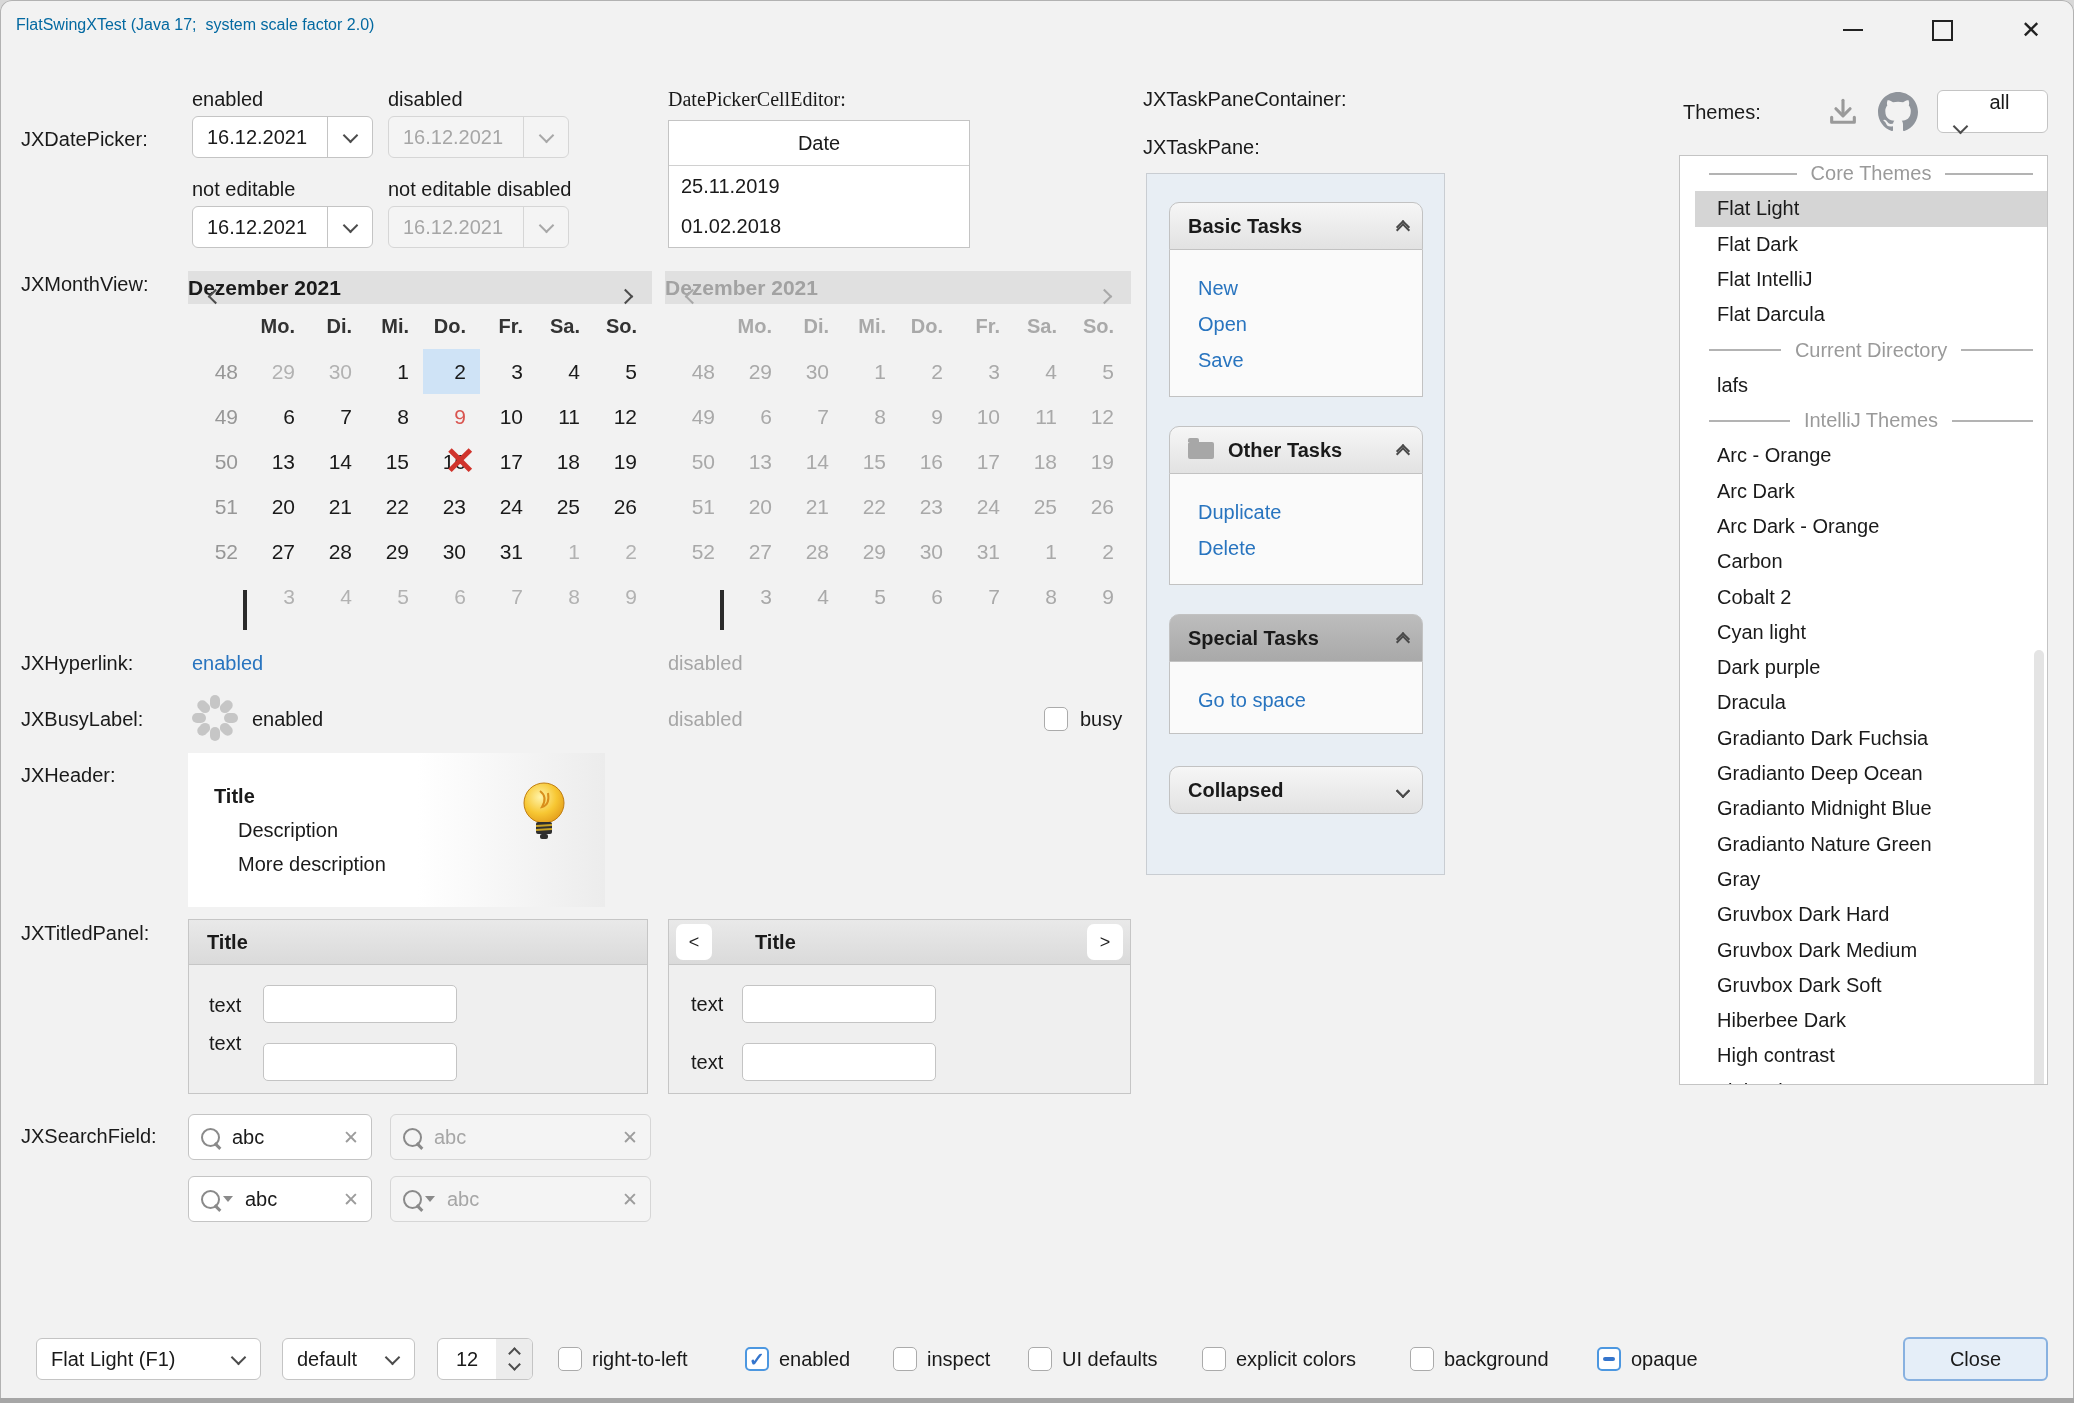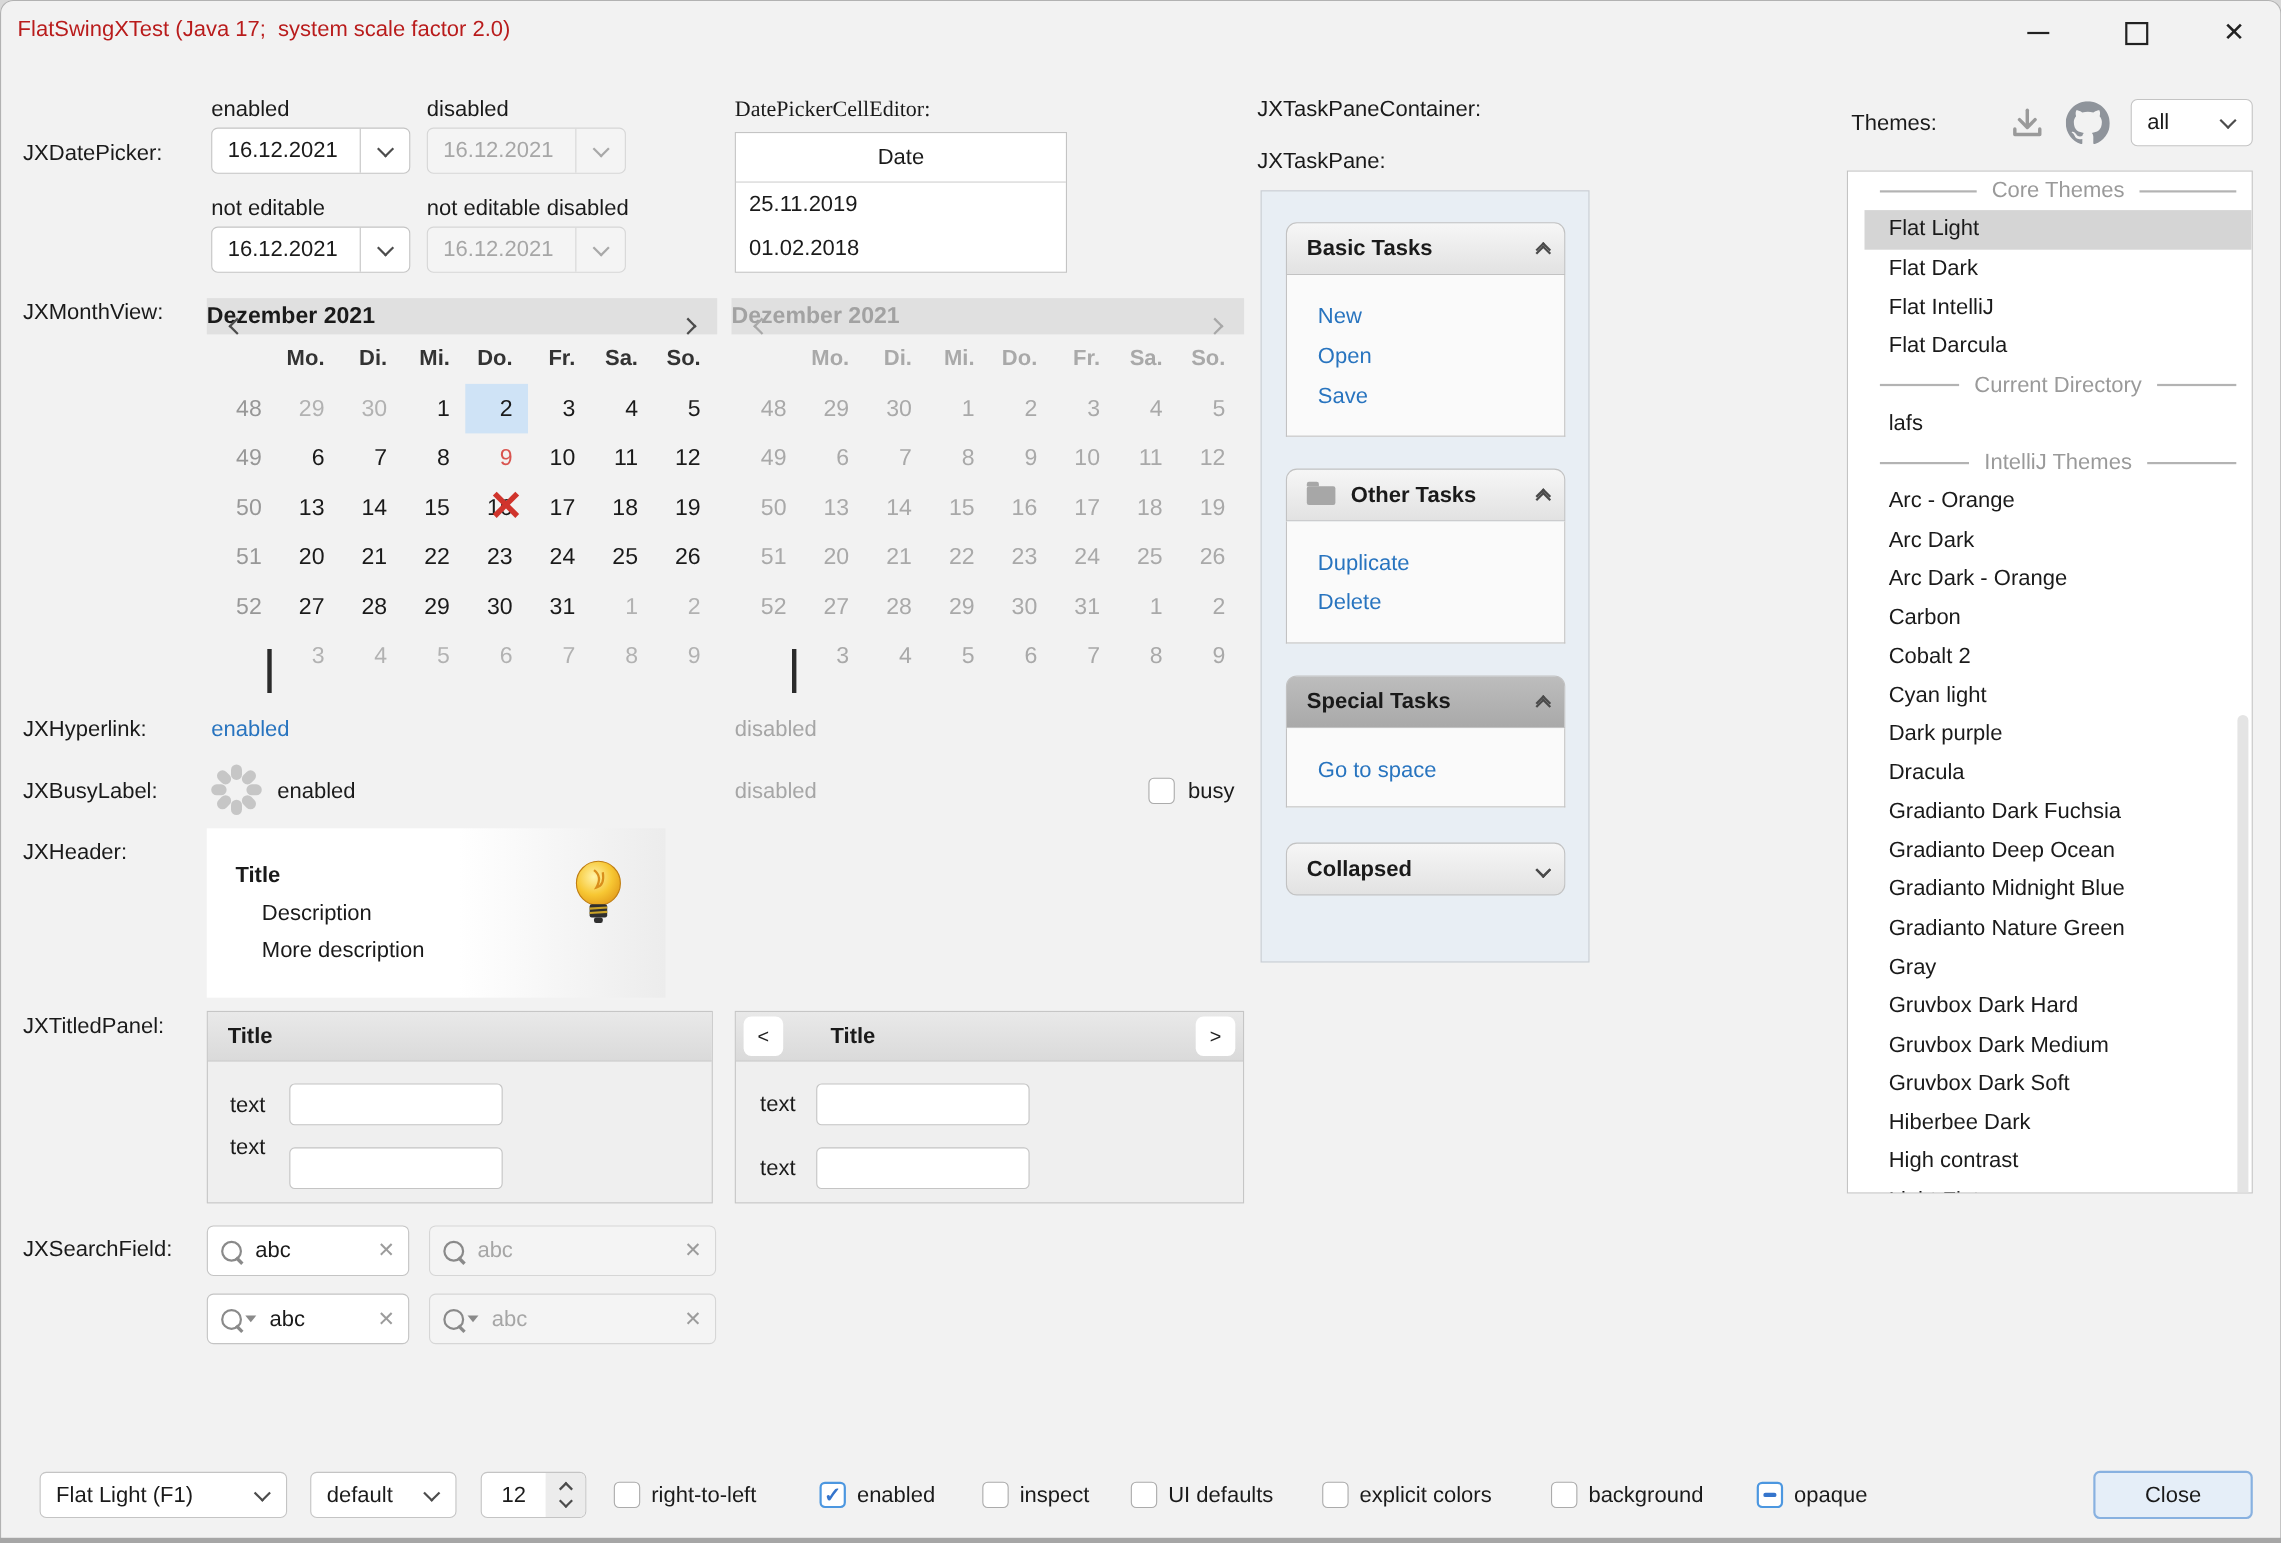--- a/index.html
+++ b/index.html
@@ -5,21 +5,21 @@
   html,body{margin:0;padding:0;background:#d8d8d8;}
   #app{position:relative;width:2074px;height:1403px;background:#f2f2f2;
        font-family:"Liberation Sans",sans-serif;font-size:20px;color:#1a1a1a;
        border-radius:12px 12px 0 0;overflow:hidden;box-shadow:0 0 0 1px #b2b2b2 inset;}
   .lbl{position:absolute;height:28px;line-height:28px;white-space:pre;}
   .dis{color:#a6a6a6;}
   .bold{font-weight:bold;}
 
   
   .titlebar{position:absolute;left:0;top:0;right:0;height:60px;}
-  .title-text{position:absolute;left:16px;top:16px;font-size:20px;white-space:pre;color:#b91c1c;text-align:right;}
+  .title-text{position:absolute;left:16px;top:16px;font-size:16px;white-space:pre;color:#0369a1;text-align:right;}
   .winbtn{position:absolute;top:6px;width:62px;height:48px;display:flex;align-items:center;justify-content:center;}
   .winbtn .bar{width:20px;height:2px;background:#222;}
   .winbtn .box{width:17px;height:17px;border:2px solid #222;}
   .winbtn .x{font-size:24px;color:#222;line-height:1;}
 
   
   .field{position:absolute;background:#fff;border:1px solid #c4c4c4;border-radius:6px;box-sizing:border-box;display:flex;align-items:center;}
   .field.disabled{background:#f4f4f4;border-color:#d6d6d6;color:#a6a6a6;}
   .field .val{flex:1;padding-left:14px;white-space:nowrap;overflow:hidden;}
   .field .arrowsec{width:44px;align-self:stretch;display:flex;align-items:center;justify-content:center;border-left:1px solid #c4c4c4;}
@@ -469,21 +469,21 @@
   <svg style="position:absolute;left:1826px;top:96px;" width="34" height="34" viewBox="0 0 24 24">
     <g stroke="#9a9a9a" stroke-width="2.2" fill="none" stroke-linecap="round" stroke-linejoin="round">
       <line x1="12" y1="3" x2="12" y2="13"></line>
         <polyline points="7,9 12,14 17,9"></polyline>
         <path d="M4 15 v3.5 h16 v-3.5"></path>
     </g>
   </svg>
   <svg style="position:absolute;left:1878px;top:92px;" width="40" height="40" viewBox="0 0 16 16">
     <path fill="#8f949b" d="M8 0C3.58 0 0 3.58 0 8c0 3.54 2.29 6.53 5.47 7.59.4.07.55-.17.55-.38 0-.19-.01-.82-.01-1.49-2.01.37-2.53-.49-2.69-.94-.09-.23-.48-.94-.82-1.13-.28-.15-.68-.52-.01-.53.63-.01 1.08.58 1.23.82.72 1.21 1.87.87 2.33.66.07-.52.28-.87.51-1.07-1.78-.2-3.64-.89-3.64-3.95 0-.87.31-1.59.82-2.15-.08-.2-.36-1.02.08-2.12 0 0 .67-.21 2.2.82.64-.18 1.32-.27 2-.27s1.36.09 2 .27c1.53-1.04 2.2-.82 2.2-.82.44 1.1.16 1.92.08 2.12.51.56.82 1.27.82 2.15 0 3.07-1.87 3.75-3.65 3.95.29.25.54.73.54 1.48 0 1.07-.01 1.93-.01 2.2 0 .21.15.46.55.38A8.01 8.01 0 0 0 16 8c0-4.42-3.58-8-8-8z"></path>
   </svg>
-  <div class="field" style="left:1937px;top:90px;width:111px;height:43px;">
+  <div class="field" style="left:1937px;top:90px;width:111px;height:43px;flex-direction:column;">
     <span class="val">all</span>
     <span class="arrowsec noline">
         <i class="chv down"></i>
       </span>
   </div>
   <div class="themelist" id="theme-list" style="left:1679px;top:155px;width:369px;height:930px;padding-left:15px;">
       <div class="tsep">
         <span class="ln"></span>
         <span class="tx">Core Themes</span>
         <span class="ln"></span>

